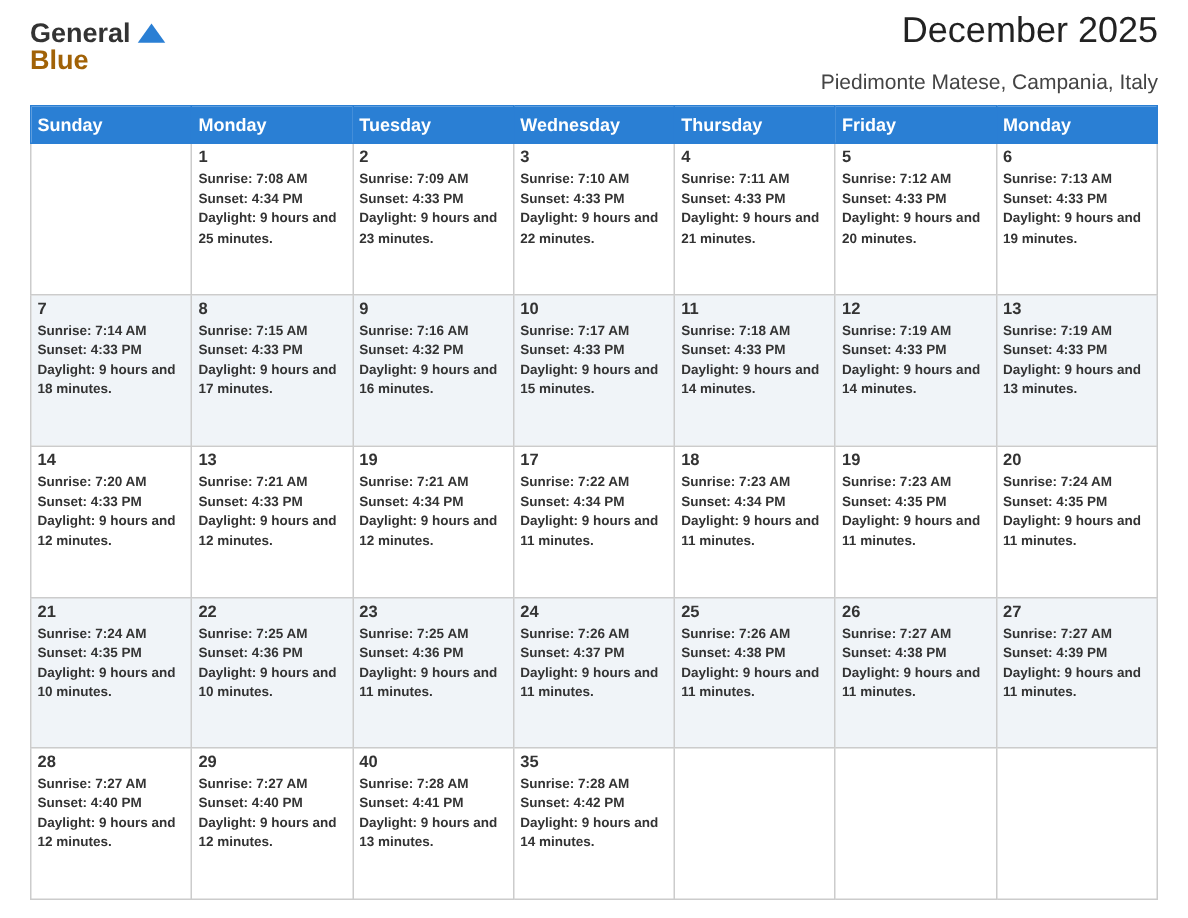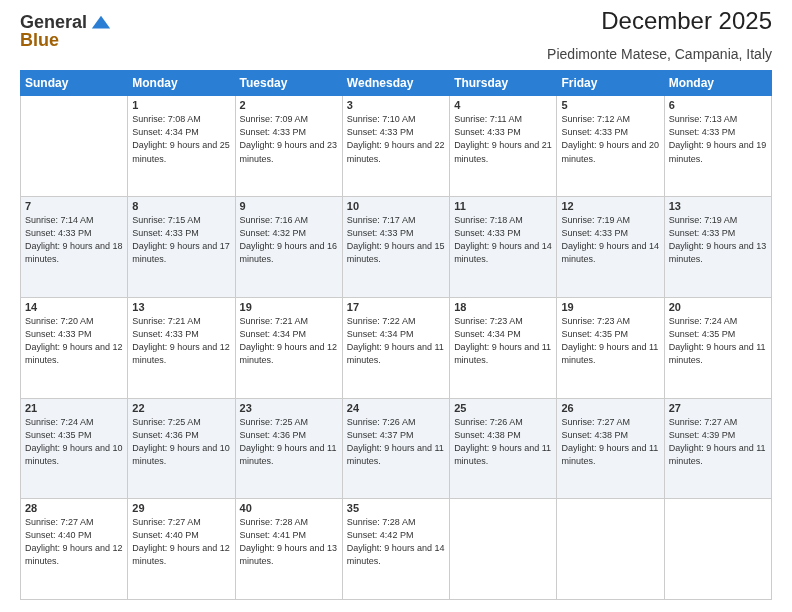--- a/index.html
+++ b/index.html
@@ -83,20 +83,21 @@
       font-size: 11px;
       font-weight: bold;
       color: #333;
       display: block;
       margin-bottom: 2px;
     }
     .day-info {
       font-size: 9px;
       color: #333;
       line-height: 1.45;
+      font-weight: bold;
     }
     .empty-cell {
       background: #f9f9f9;
     }
     .row-shaded td {
       background: #f0f4f8;
     }
     .row-white td {
       background: #fff;
     }

